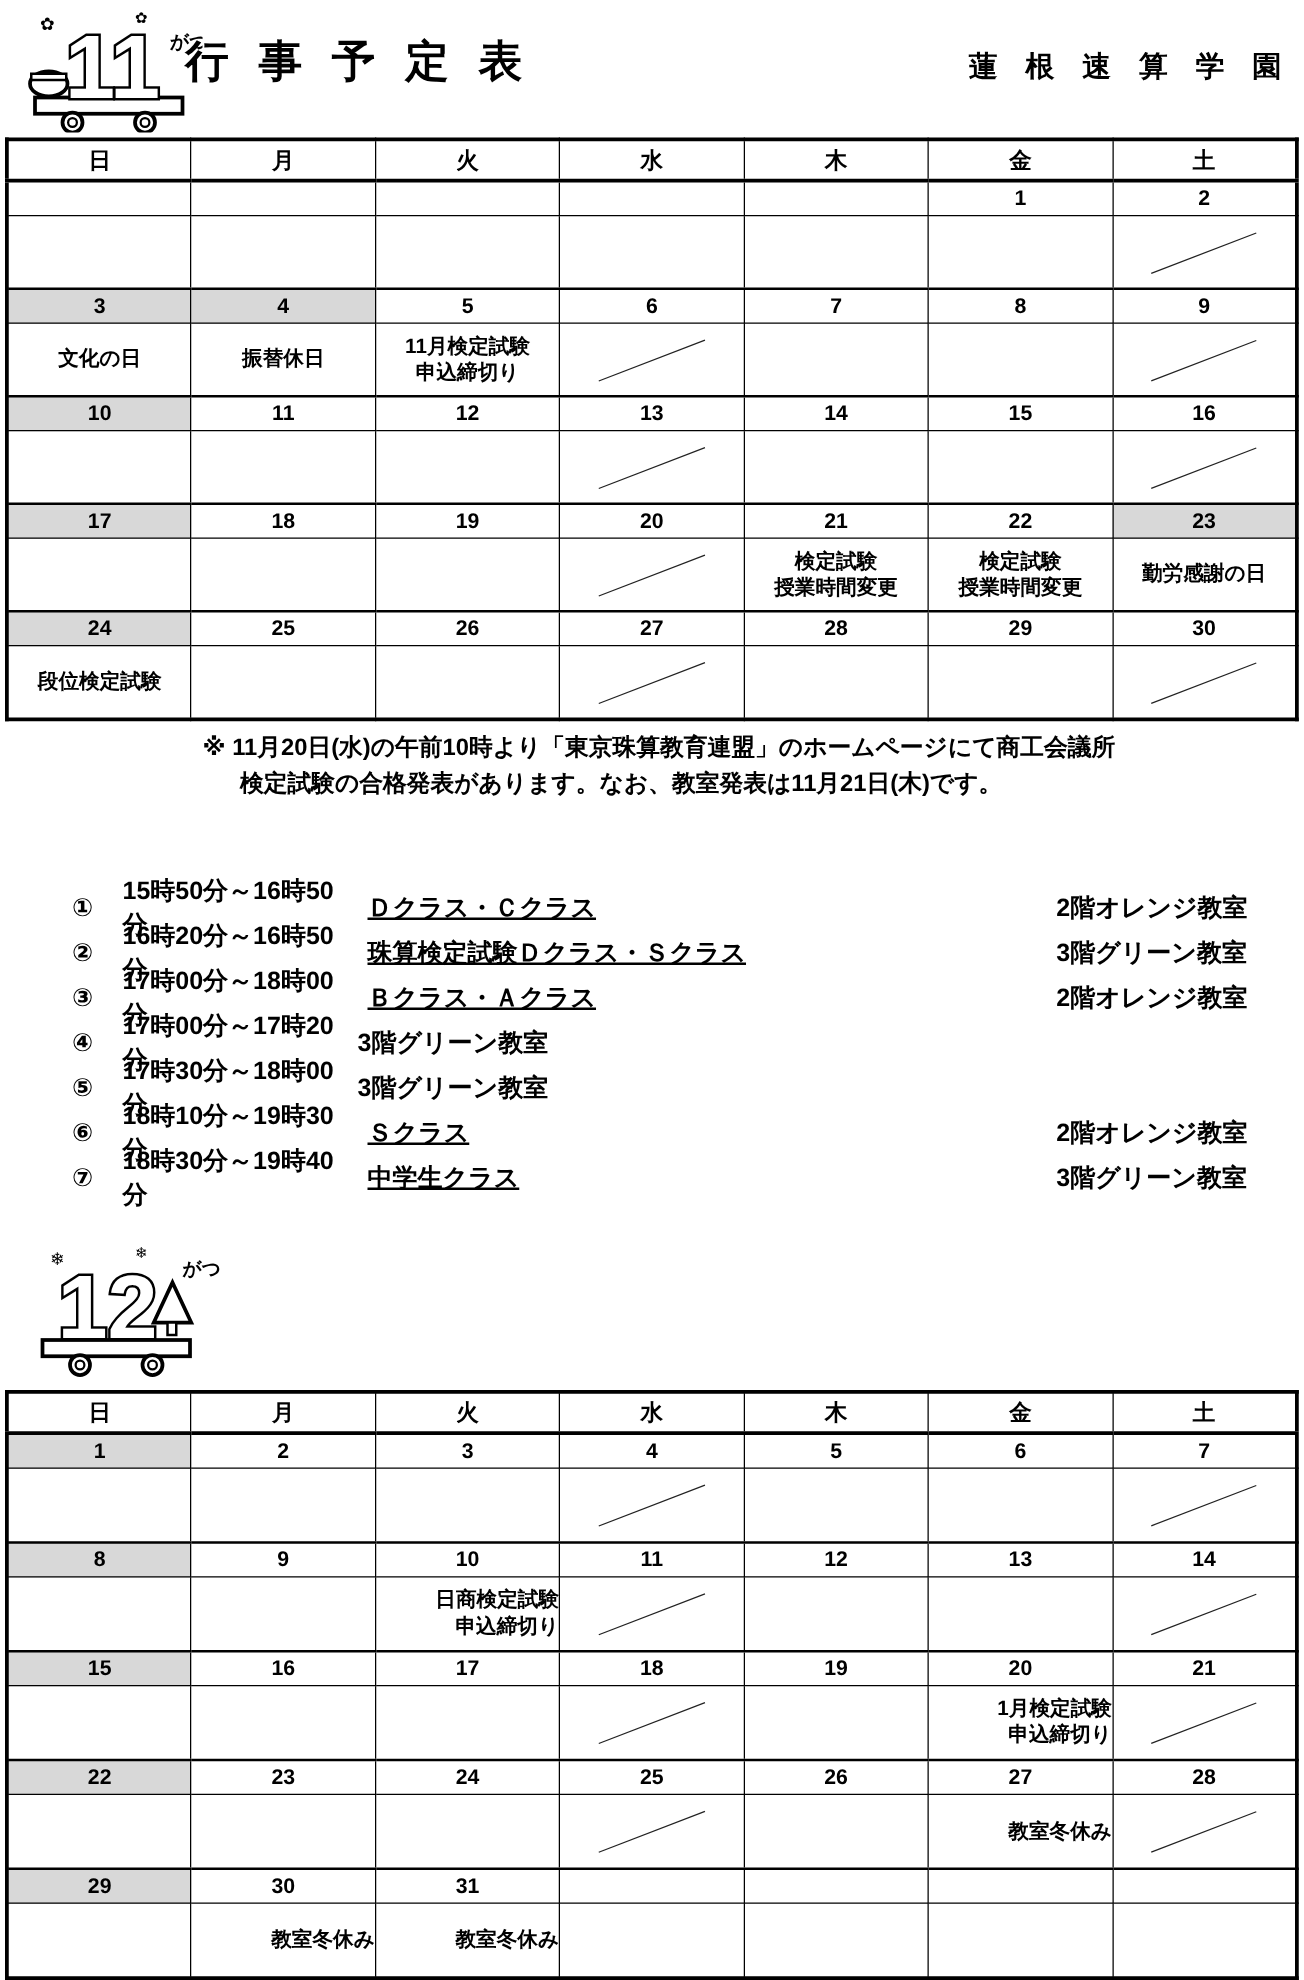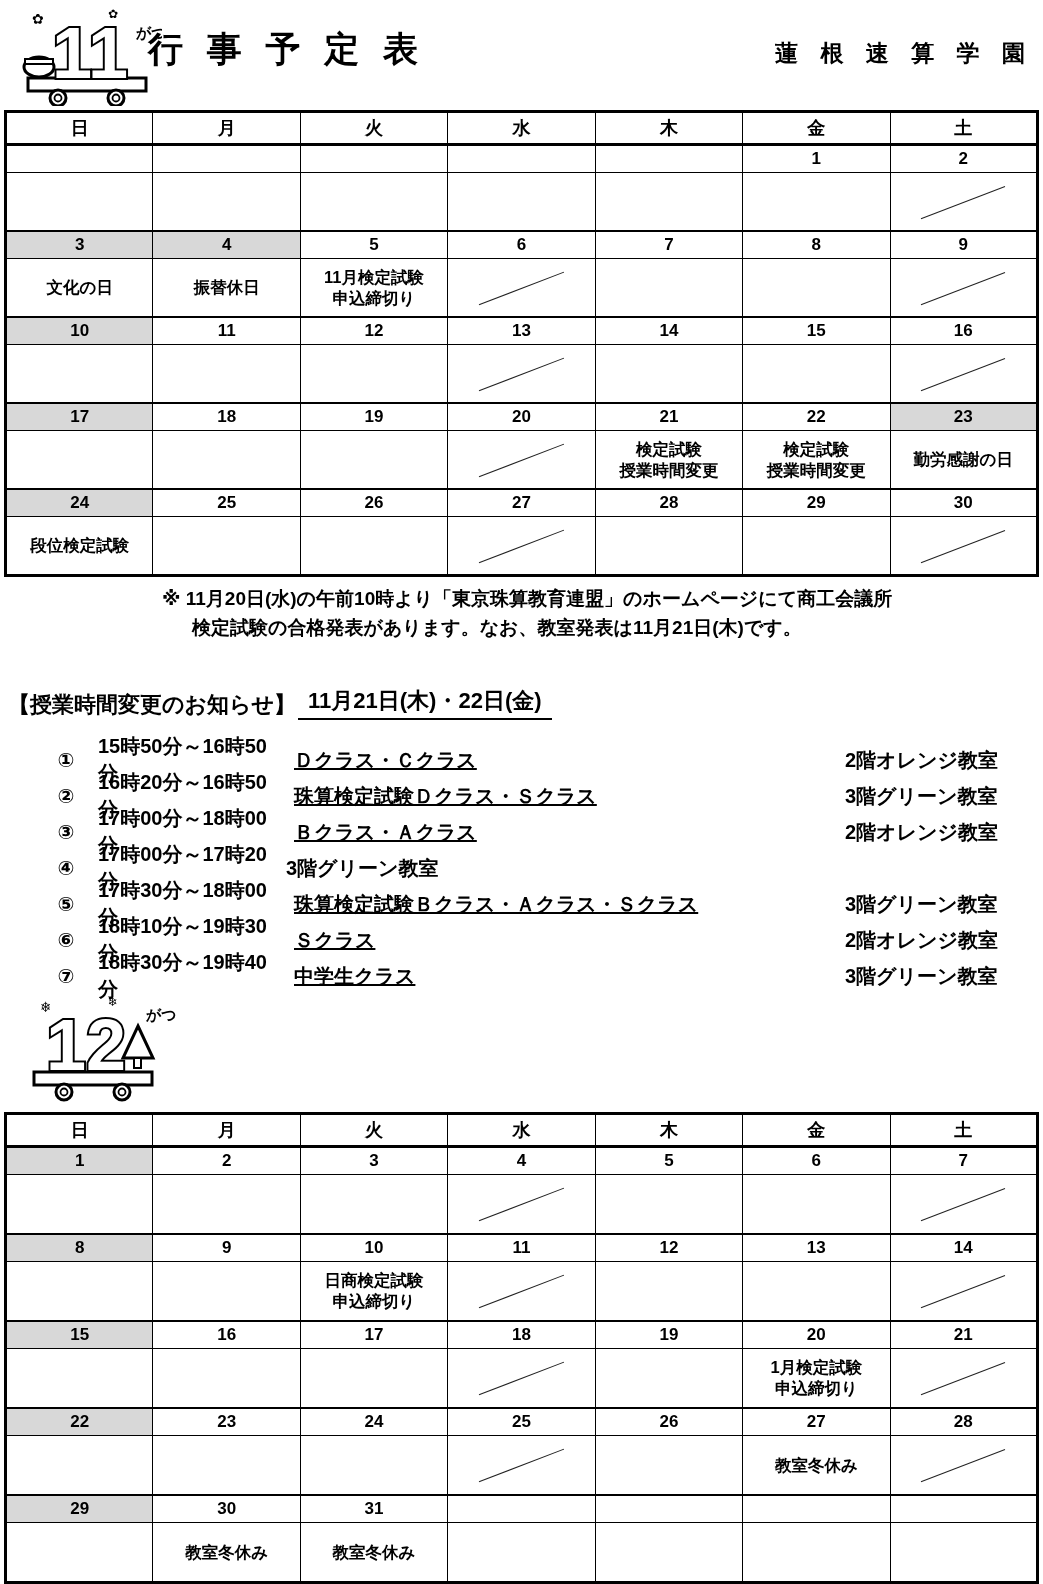--- a/index.html
+++ b/index.html
@@ -13,21 +13,21 @@
   .school { position:absolute; top:38px; right:10px; font-size:23px; font-weight:bold; letter-spacing:8px; }
 
   
   table.cal { position:absolute; left:4px; width:1035px; border-collapse:collapse; table-layout:fixed; border:3px solid #000; }
   table.cal.nov { top:110px; }
   table.cal.dec { top:1112px; }
   .cal th, .cal td { border:1.5px solid #000; padding:0; text-align:center; vertical-align:middle; }
   .cal thead th { height:30px; font-size:18px; font-weight:bold; border-bottom:3.5px solid #000; background:#fff; }
   .cal .dr td { height:26px; font-size:17px; font-weight:600; border-top:2px solid #000; border-bottom:1px solid #000; }
   .cal .er td { height:57px; font-size:16.5px; font-weight:600; line-height:1.25; white-space:pre-line; position:relative; }
-  .cal.dec .er td { height:58px; }
+  .cal.dec .er td { height:58px;text-align:right; }
   .shaded { background:#d8d8d8; }
   .cal .er td.slash::before { content:""; position:absolute; left:19%; right:19%; top:50%; border-top:1.8px solid #222; transform:rotate(-21deg); }
 
   
   .note { position:absolute; top:584px; left:162px; font-size:19px; font-weight:600; line-height:29px; }
   .note .l2 { padding-left:30px; }
 
   
   .notice { position:absolute; top:686px; left:8px; width:1027px; }
   .notice-head { display:flex; align-items:flex-end; }
@@ -171,24 +171,20 @@
       </tr>
     </tbody>
   </table>
 
   <div class="note">
     <div class="l1">※ 11月20日(水)の午前10時より「東京珠算教育連盟」のホームページにて商工会議所</div>
     <div class="l2">検定試験の合格発表があります。なお、教室発表は11月21日(木)です。</div>
   </div>
 
   <div class="notice">
-    <div class="notice-head">
-      <span class="nh">【授業時間変更のお知らせ】</span>
-      <span class="nd">11月21日(木)・22日(金)</span>
-    </div>
     <div class="nrows">
       <div class="nrow">
         <span class="num">①</span>
         <span class="time">15時50分～16時50分</span>
         <span class="cls">Ｄクラス・Ｃクラス</span>
         <span class="room">2階オレンジ教室</span>
       </div>
       <div class="nrow">
         <span class="num">②</span>
         <span class="time">16時20分～16時50分</span>
@@ -202,21 +198,20 @@
         <span class="room">2階オレンジ教室</span>
       </div>
       <div class="nrow">
         <span class="num">④</span>
         <span class="time">17時00分～17時20分</span>
         <span class="room">3階グリーン教室</span>
       </div>
       <div class="nrow">
         <span class="num">⑤</span>
         <span class="time">17時30分～18時00分</span>
-        <span class="cls">珠算検定試験Ｂクラス・Ａクラス・Ｓクラス</span>
         <span class="room">3階グリーン教室</span>
       </div>
       <div class="nrow">
         <span class="num">⑥</span>
         <span class="time">18時10分～19時30分</span>
         <span class="cls">Ｓクラス</span>
         <span class="room">2階オレンジ教室</span>
       </div>
       <div class="nrow">
         <span class="num">⑦</span>

